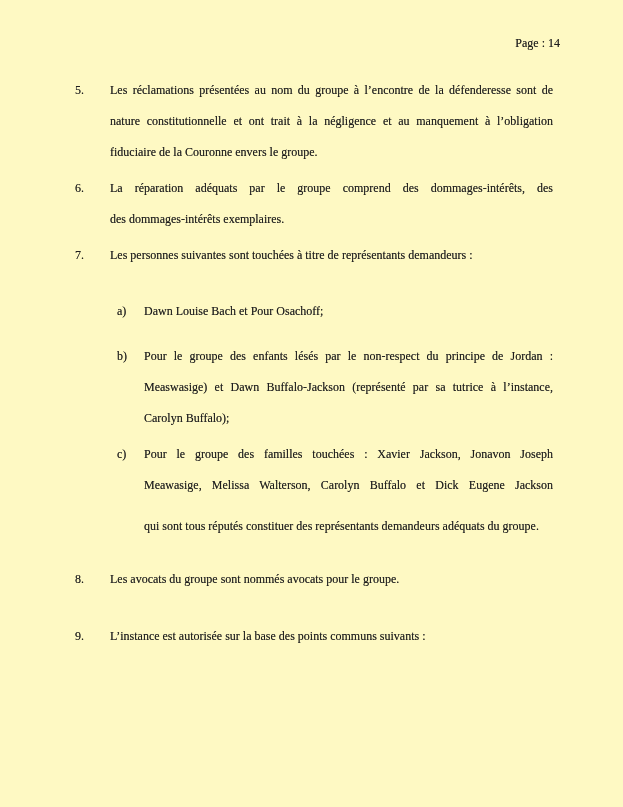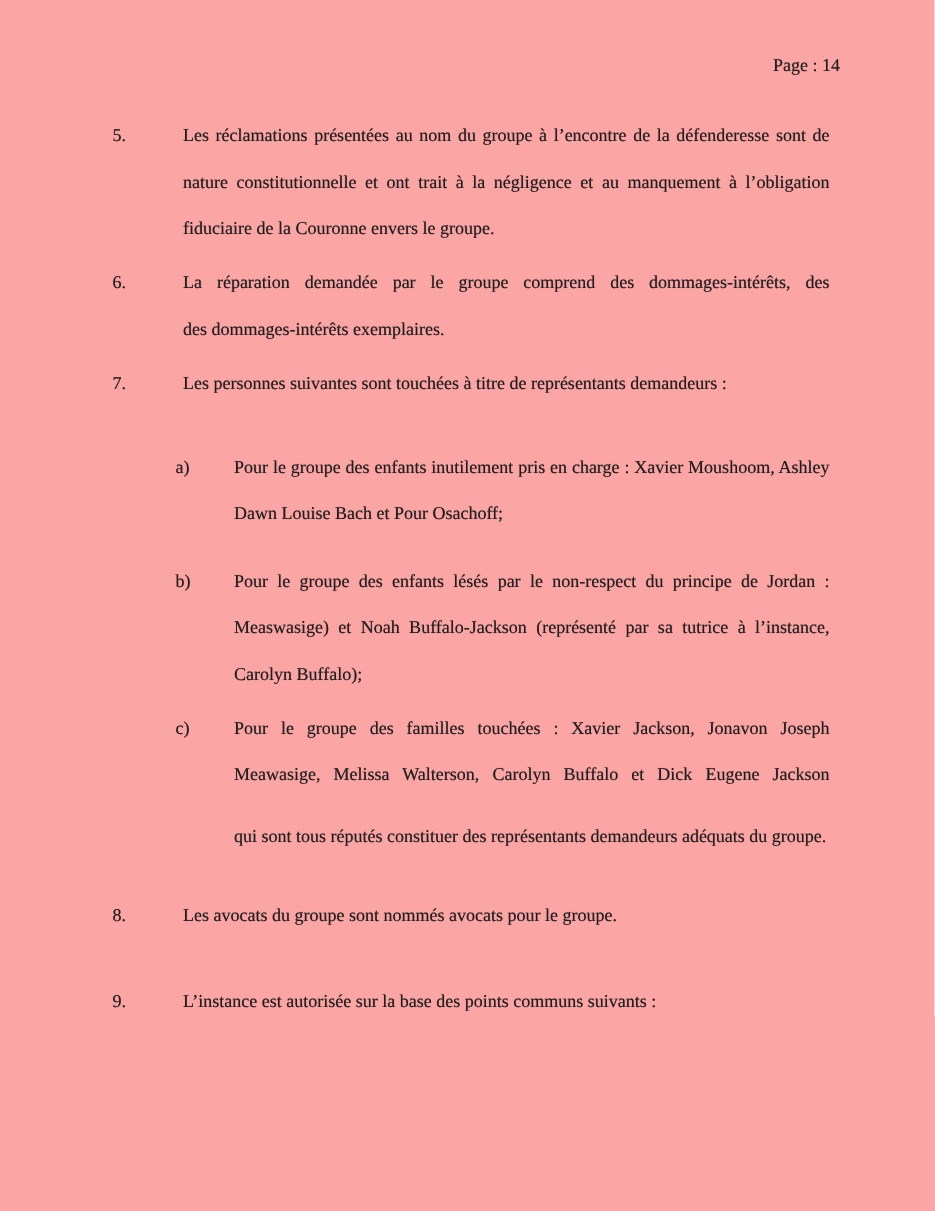--- a/index.html
+++ b/index.html
@@ -4,21 +4,21 @@
 <style>
   html, body {
     margin: 0;
     padding: 0;
     background: #ffffff;
   }
   .page {
     position: relative;
     width: 623px;
     height: 807px;
-    background: #fca5a5;
+    background: #fef9c3;
     font-family: "Liberation Serif", "DejaVu Serif", serif;
     font-size: 12px;
     color: #1e1e1e;
     overflow: hidden;
     text-shadow: 0 0 0.5px rgba(20,20,20,0.55);
   }
   .content {
     padding: 36px 70px 0 75px; 
   }
   .page-label {
@@ -44,21 +44,20 @@
   }
   .sub > .num {
     width: 27px; 
   }
   .hang-para {
     margin-left: 69px; 
   }
   .line {
     line-height: 31px;
     white-space: normal;
-    margin-left: 12px;
   }
   .j {
     text-align: justify;
     text-align-last: justify;
     text-justify: inter-word;
   }
   .mt-first { margin-top: 25px; }
   .mt-item  { margin-top: 5px; }
   .mt-sub-a { margin-top: 25px; }
   .mt-sub-b { margin-top: 14px; }
@@ -80,45 +79,44 @@
       <div class="body">
         <div class="line j">Les réclamations présentées au nom du groupe à l’encontre de la défenderesse sont de</div>
         <div class="line j">nature constitutionnelle et ont trait à la négligence et au manquement à l’obligation</div>
         <div class="line">fiduciaire de la Couronne envers le groupe.</div>
       </div>
     </div>
 
     <div class="item mt-item">
       <div class="num">6.</div>
       <div class="body">
-        <div class="line j">La réparation demandée par le groupe comprend des dommages-intérêts, des</div>
+        <div class="line j">La réparation adéquats par le groupe comprend des dommages-intérêts, des</div>
         <div class="line">des dommages-intérêts exemplaires.</div>
       </div>
     </div>
 
     <div class="item mt-item">
       <div class="num">7.</div>
       <div class="body">
         <div class="line">Les personnes suivantes sont touchées à titre de représentants demandeurs :</div>
       </div>
     </div>
 
     <div class="item sub mt-sub-a">
       <div class="num">a)</div>
       <div class="body">
-        <div class="line j">Pour le groupe des enfants inutilement pris en charge : Xavier Moushoom, Ashley</div>
         <div class="line">Dawn Louise Bach et Pour Osachoff;</div>
       </div>
     </div>
 
     <div class="item sub mt-sub-b">
       <div class="num">b)</div>
       <div class="body">
         <div class="line j">Pour le groupe des enfants lésés par le non-respect du principe de Jordan :</div>
-        <div class="line j">Measwasige) et Noah Buffalo-Jackson (représenté par sa tutrice à l’instance,</div>
+        <div class="line j">Measwasige) et Dawn Buffalo-Jackson (représenté par sa tutrice à l’instance,</div>
         <div class="line">Carolyn Buffalo);</div>
       </div>
     </div>
 
     <div class="item sub mt-sub-c">
       <div class="num">c)</div>
       <div class="body">
         <div class="line j">Pour le groupe des familles touchées : Xavier Jackson, Jonavon Joseph</div>
         <div class="line j">Meawasige, Melissa Walterson, Carolyn Buffalo et Dick Eugene Jackson</div>
       </div>

